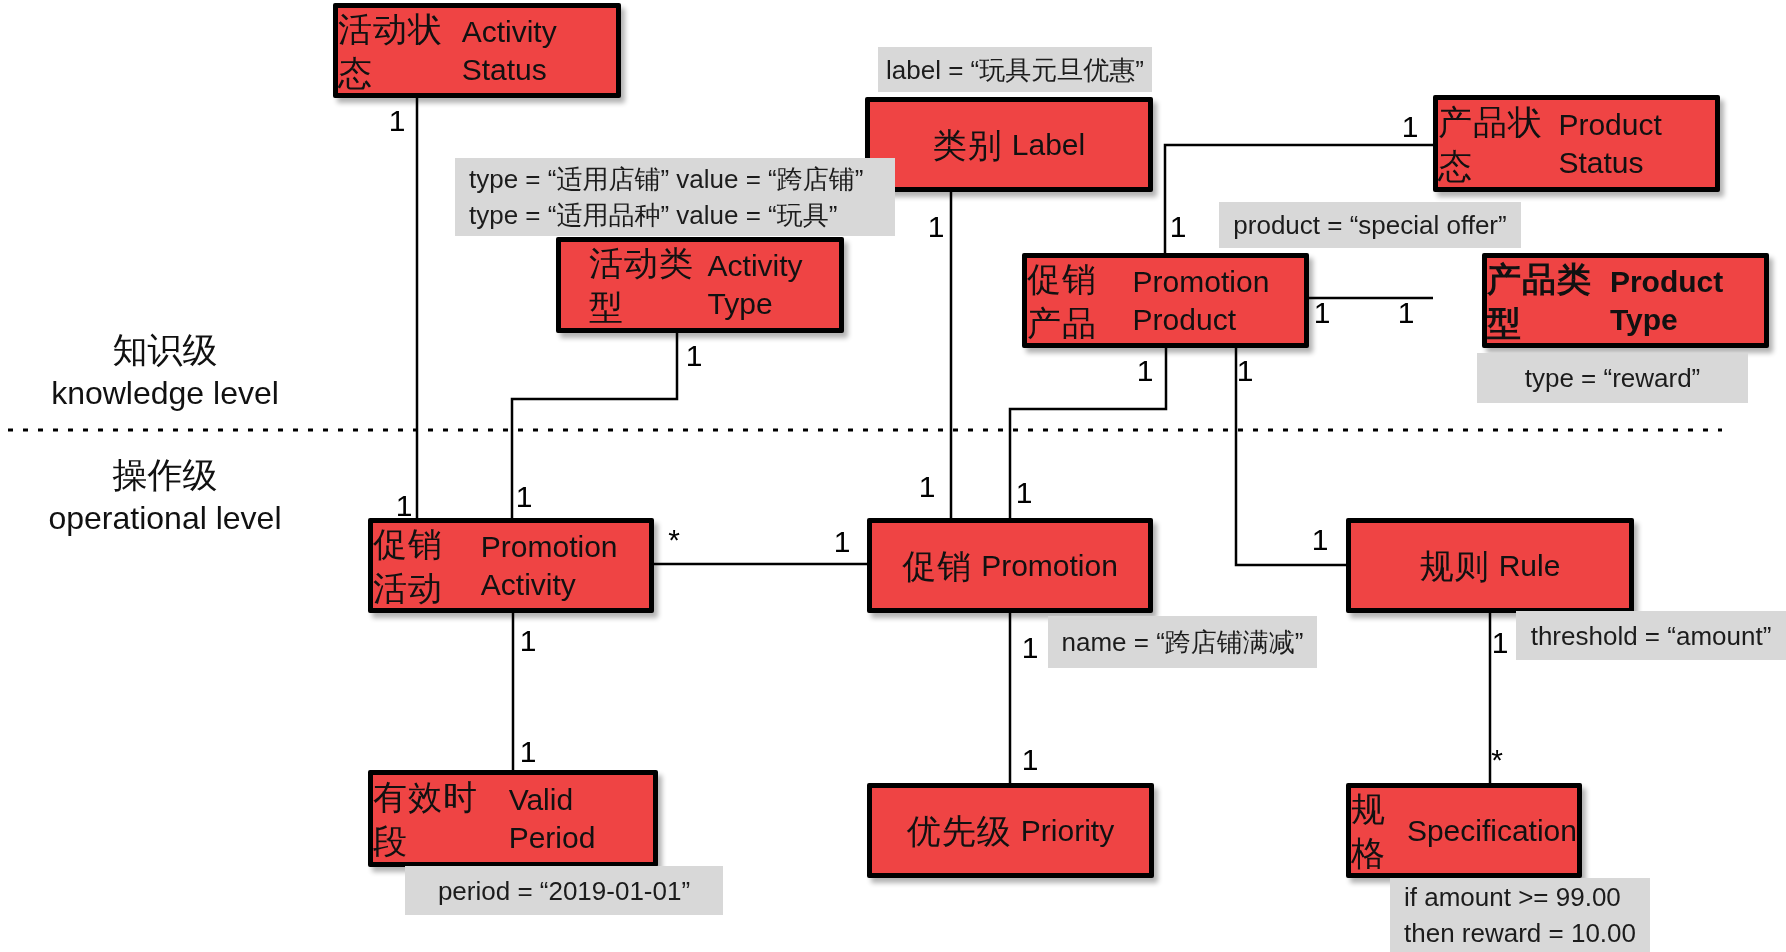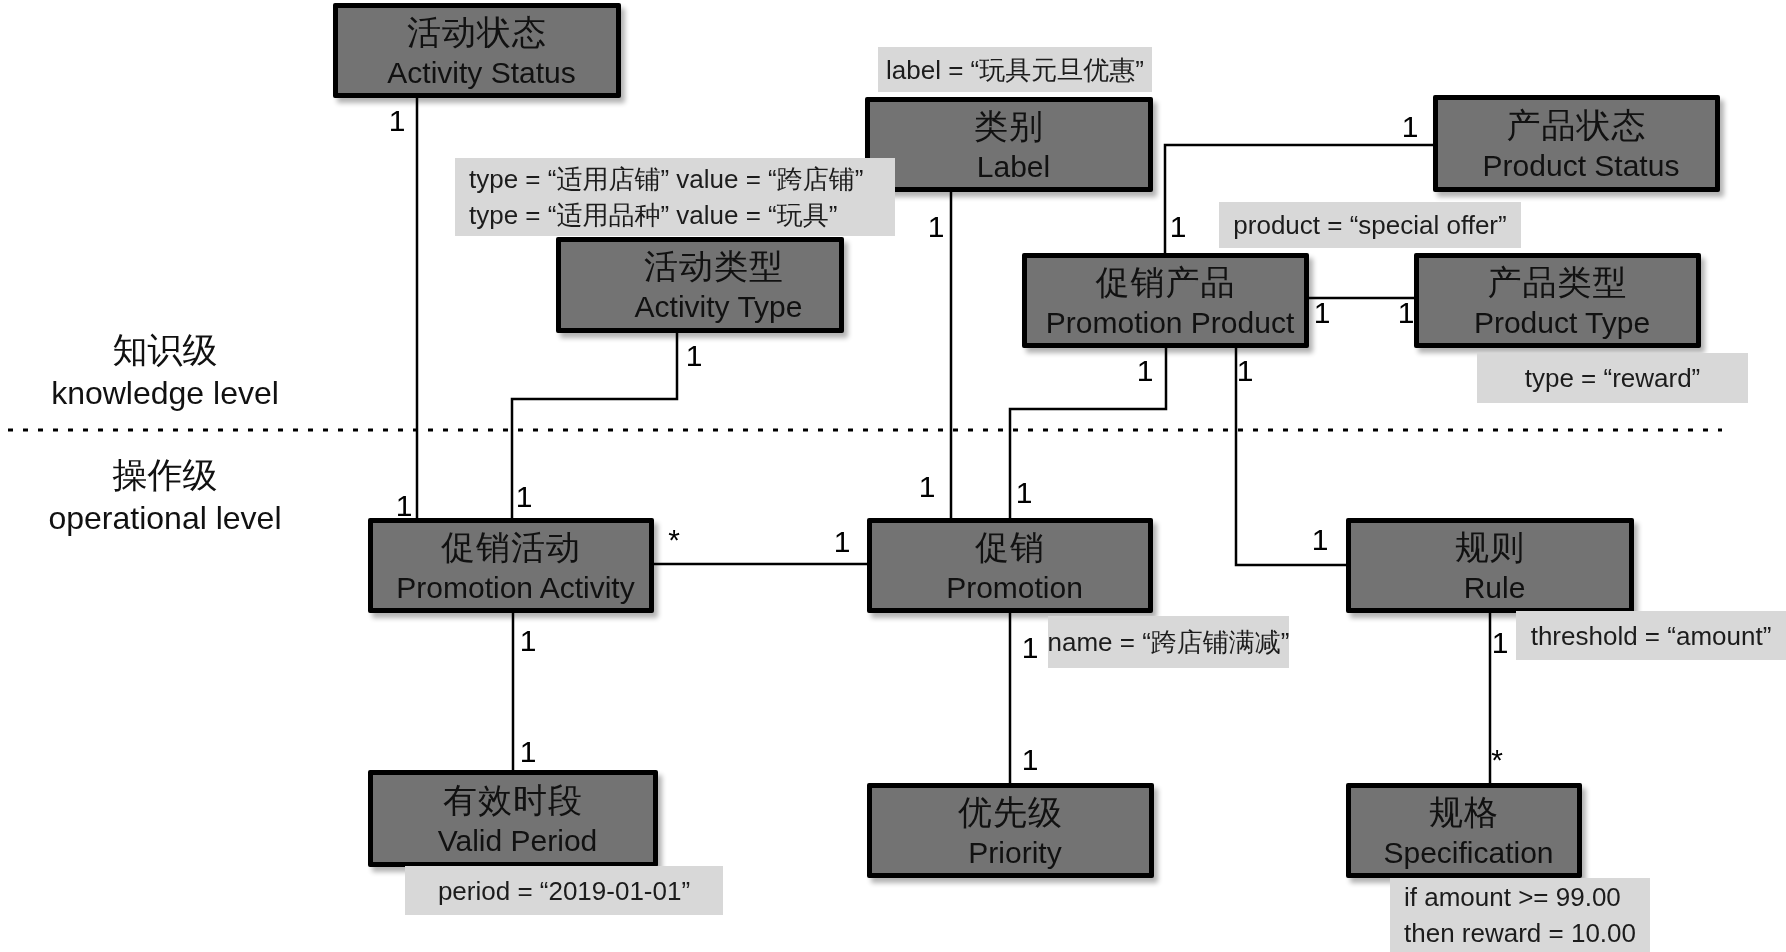--- a/index.html
+++ b/index.html
@@ -1,22 +1,22 @@
 <!DOCTYPE html>
 <html><head>
 <meta charset="utf-8">
 <style>
   html,body{margin:0;padding:0;background:#ffffff;}
   body{width:1786px;height:952px;position:relative;overflow:hidden;
        font-family:"Liberation Sans","DejaVu Sans",sans-serif;color:#111;}
   #stage{position:absolute;left:0;top:0;width:1786px;height:952px;}
   #wires{position:absolute;left:0;top:0;z-index:1;}
-  .box{position:absolute;z-index:3;box-sizing:border-box;background:#737373;
+  .box{position:absolute;z-index:3;box-sizing:border-box;background:#ef4444;
        border:5px solid #000;border-radius:2px;
-       display:flex;flex-direction:column;align-items:center;justify-content:center;
+       display:flex;flex-direction:row;align-items:center;justify-content:center;
        box-shadow:4px 5px 5px rgba(0,0,0,0.30);}
   .box .zh{font-size:34px;line-height:44px;letter-spacing:1px;}
   .box .en{font-size:30px;line-height:38px;margin-left:9px;}
   .note{position:absolute;z-index:4;box-sizing:border-box;background:#d8d8d8;
         display:flex;flex-direction:column;justify-content:center;
         font-size:26px;color:#1c1c1c;}
   .note.center{align-items:center;text-align:center;}
   .note.left{align-items:flex-start;text-align:right;padding-left:14px;}
   .note .nline{line-height:36px;white-space:nowrap;}
   .mult{position:absolute;z-index:5;font-size:30px;color:#000;
@@ -70,21 +70,21 @@
       <div class="en">Activity Type</div>
     </div>
     <div class="box" style="left: 1433px; top: 95px; width: 287px; height: 97px;">
       <div class="zh">产品状态</div>
       <div class="en">Product Status</div>
     </div>
     <div class="box" style="left: 1022px; top: 253px; width: 287px; height: 95px;">
       <div class="zh">促销产品</div>
       <div class="en">Promotion Product</div>
     </div>
-    <div class="box" style="left: 1414px; top: 253px; width: 287px; height: 95px;">
+    <div class="box" style="left: 1482px; top: 253px; width: 287px; height: 95px; font-weight: bold;">
       <div class="zh">产品类型</div>
       <div class="en">Product Type</div>
     </div>
     <div class="box" style="left: 368px; top: 518px; width: 286px; height: 95px;">
       <div class="zh">促销活动</div>
       <div class="en">Promotion Activity</div>
     </div>
     <div class="box" style="left: 867px; top: 518px; width: 286px; height: 95px;">
       <div class="zh">促销</div>
       <div class="en">Promotion</div>
@@ -111,21 +111,21 @@
     <div class="note left" style="left: 455px; top: 158px; width: 440px; height: 78px;">
       <div class="nline">type = “适用店铺” value = “跨店铺”</div>
       <div class="nline">type = “适用品种” value = “玩具”</div>
     </div>
     <div class="note center" style="left: 1192px; top: 202px; width: 302px; height: 46px; margin-left: 27px;">
       <div class="nline">product = “special offer”</div>
     </div>
     <div class="note center" style="left: 1477px; top: 353px; width: 271px; height: 50px;">
       <div class="nline">type = “reward”</div>
     </div>
-    <div class="note center" style="left: 1048px; top: 616px; width: 241px; height: 52px; align-items: center;">
+    <div class="note center" style="left: 1048px; top: 616px; width: 269px; height: 52px; align-items: center;">
       <div class="nline">name = “跨店铺满减”</div>
     </div>
     <div class="note center" style="left: 1516px; top: 611px; width: 270px; height: 49px; align-items: center;">
       <div class="nline">threshold = “amount”</div>
     </div>
     <div class="note center" style="left: 405px; top: 866px; width: 318px; height: 49px;">
       <div class="nline">period = “2019-01-01”</div>
     </div>
     <div class="note left" style="left: 1390px; top: 878px; width: 260px; height: 74px;">
       <div class="nline">if amount &gt;= 99.00</div>

